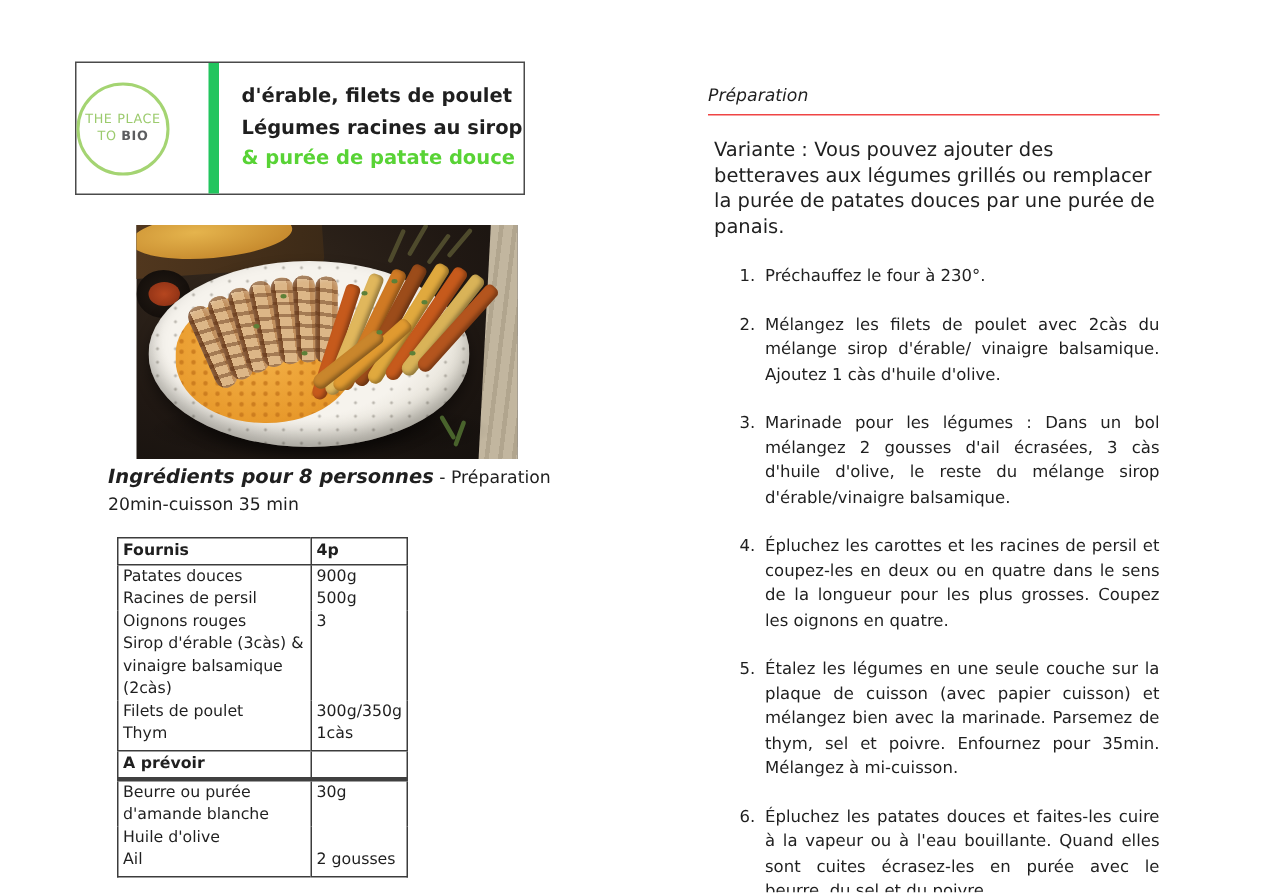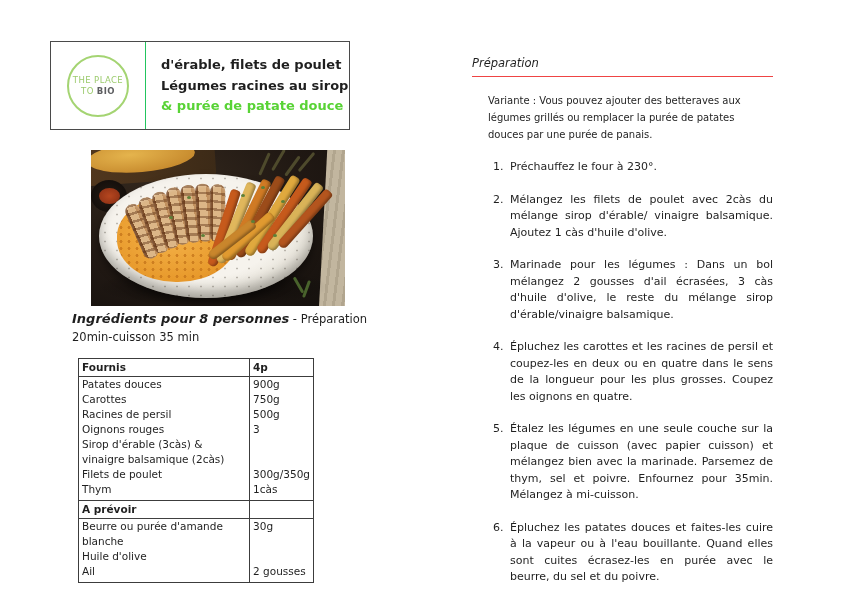--- a/index.html
+++ b/index.html
@@ -1,21 +1,21 @@
 <!DOCTYPE html>
 <html><head>
 <meta charset="utf-8">
 <style>
   html,body{margin:0;padding:0;background:#ffffff;}
   body{width:841px;height:595px;font-family:"DejaVu Sans",sans-serif;color:#1f1f1f;}
   .page{position:relative;width:841px;height:595px;background:#ffffff;overflow:hidden;}
 
   
   .header-box{position:absolute;left:50px;top:41px;width:300px;height:89px;border:1px solid #4a4a4a;display:flex;box-sizing:border-box;}
-  .logo-cell{width:95px;border-right:1px solid #22c55e;display:flex;align-items:center;justify-content:center;box-sizing:border-box;}
+  .logo-cell{width:95px;border-right:7px solid #22c55e;display:flex;align-items:center;justify-content:flex-start;box-sizing:border-box;}
   .logo-circle{width:62px;height:62px;border:2px solid #a4d472;border-radius:50%;display:flex;flex-direction:column;align-items:center;justify-content:center;box-sizing:border-box;}
   .logo-l1{font-size:8.5px;letter-spacing:.4px;color:#9ccb6e;white-space:nowrap;text-transform:uppercase;}
   .logo-l2{font-size:8.5px;letter-spacing:.4px;white-space:nowrap;text-transform:uppercase;margin-top:1px;}
   .logo-l2 .lg{color:#9ccb6e;}
   .logo-l2 .ld{color:#5c5d60;font-weight:bold;}
   .title-cell{flex:1;padding:13px 0 0 15px;font-weight:bold;font-size:13px;line-height:20.5px;}
   .t-green{color:#58d335;}
 
   
   .photo{position:absolute;left:91px;top:150px;width:254px;height:156px;overflow:hidden;background:radial-gradient(ellipse at 30% 25%,#35291e 0%,#201813 55%,#14100d 100%);}
@@ -42,33 +42,33 @@
   .ph-carrot{width:10px;border-radius:5px 5px 7px 7px;box-shadow:inset -2px 0 3px rgba(0,0,0,.35);}
   .ph-stem{width:3px;height:24px;background:#4e4a2c;border-radius:2px;}
   .ph-herb{width:4px;height:3px;border-radius:50%;background:#5d8038;}
   .ph-sprig{width:3px;height:18px;background:#49632c;border-radius:2px;}
 
   
   .ing-head{position:absolute;left:72px;top:310px;width:308px;margin:0;font-size:11.5px;line-height:17.5px;}
   .ih-bold{font-weight:bold;font-style:italic;font-size:13px;}
 
   
-  .ing-table{position:absolute;left:78px;top:358px;width:236px;border-collapse:collapse;font-size:10.5px;line-height:15px;}
+  .ing-table{position:absolute;left:78px;top:358px;width:194px;border-collapse:collapse;font-size:10.5px;line-height:15px;}
   .ing-table td{padding:0 3px;vertical-align:top;}
   .ing-table td:first-child{width:172px;border-right:1px solid #3c3c3c;}
   .ing-table{border:1px solid #3c3c3c;}
   .ing-table tr.hdr td{font-weight:bold;border-bottom:1px solid #3c3c3c;padding-top:1px;padding-bottom:1px;}
-  .ing-table tr.sec td{font-weight:bold;border-top:1px solid #3c3c3c;border-bottom:1px solid #404040;padding-top:1px;padding-bottom:1px;}
+  .ing-table tr.sec td{font-weight:bold;border-top:1px solid #3c3c3c;border-bottom:3px solid #404040;padding-top:1px;padding-bottom:1px;}
   .ing-table tr.first td{padding-top:0;}
   .ing-table tr.last td{padding-bottom:3px;}
 
   
   .prep-col{position:absolute;left:472px;top:56px;width:301px;}
   .prep-head{font-style:italic;font-size:11.5px;padding-bottom:6px;border-bottom:1px solid #ef4444;}
-  .variant{margin:15px 0 0 16px;font-size:10px;line-height:17px;}
+  .variant{margin:15px 0 0 4px;font-size:13px;line-height:17px;}
   .steps{margin:13px 0 0 0;padding:0 0 0 38px;counter-reset:step;list-style:none;font-size:11px;line-height:16.5px;}
   .steps li{position:relative;text-align:justify;margin-bottom:12.5px;counter-increment:step;margin-top:16px;}
   .steps li::before{content:counter(step) ".";position:absolute;left:-17px;top:0;}
 </style>
 </head>
 <body>
 
 <div class="page">
 
   <div class="header-box">
@@ -139,24 +139,20 @@
     <tbody>
       <tr class="hdr">
         <td>Fournis</td>
         <td>4p</td>
       </tr>
       <tr class="first">
         <td>Patates douces</td>
         <td>900g</td>
       </tr>
       <tr>
-        <td>Carottes</td>
-        <td>750g</td>
-      </tr>
-      <tr>
         <td>Racines de persil</td>
         <td>500g</td>
       </tr>
       <tr>
         <td>Oignons rouges</td>
         <td>3</td>
       </tr>
       <tr>
         <td>Sirop d'érable (3càs) &amp; vinaigre balsamique (2càs)</td>
         <td></td>

